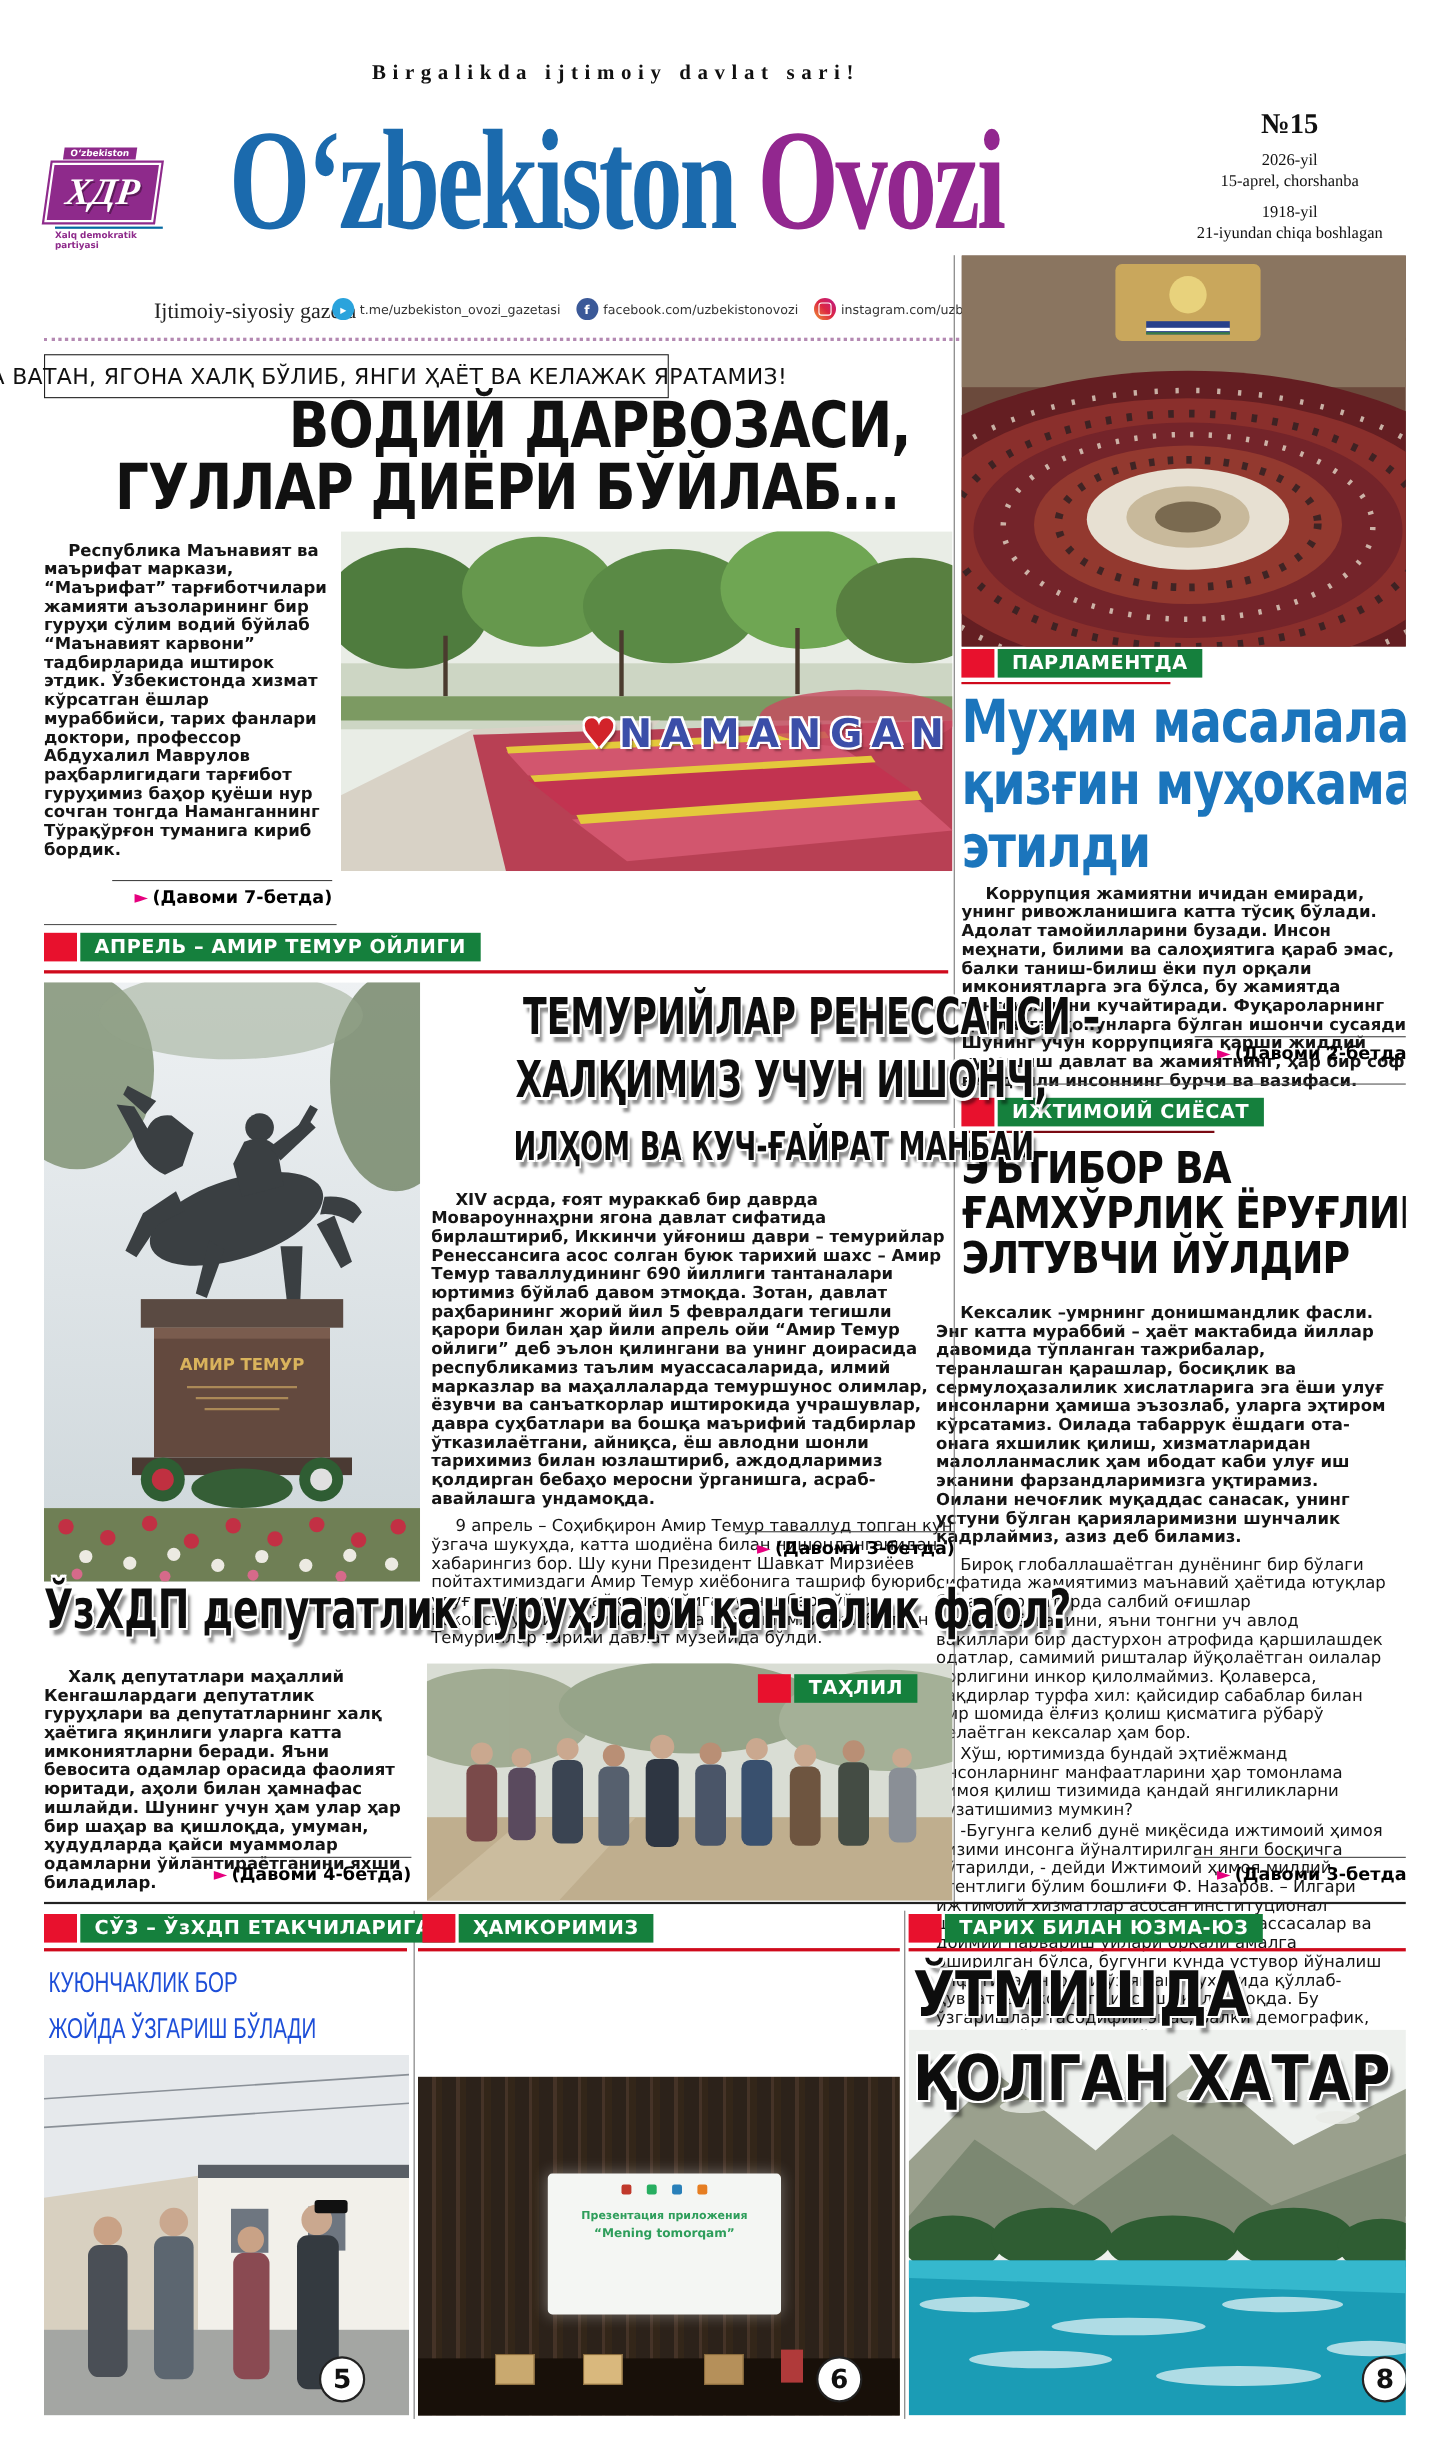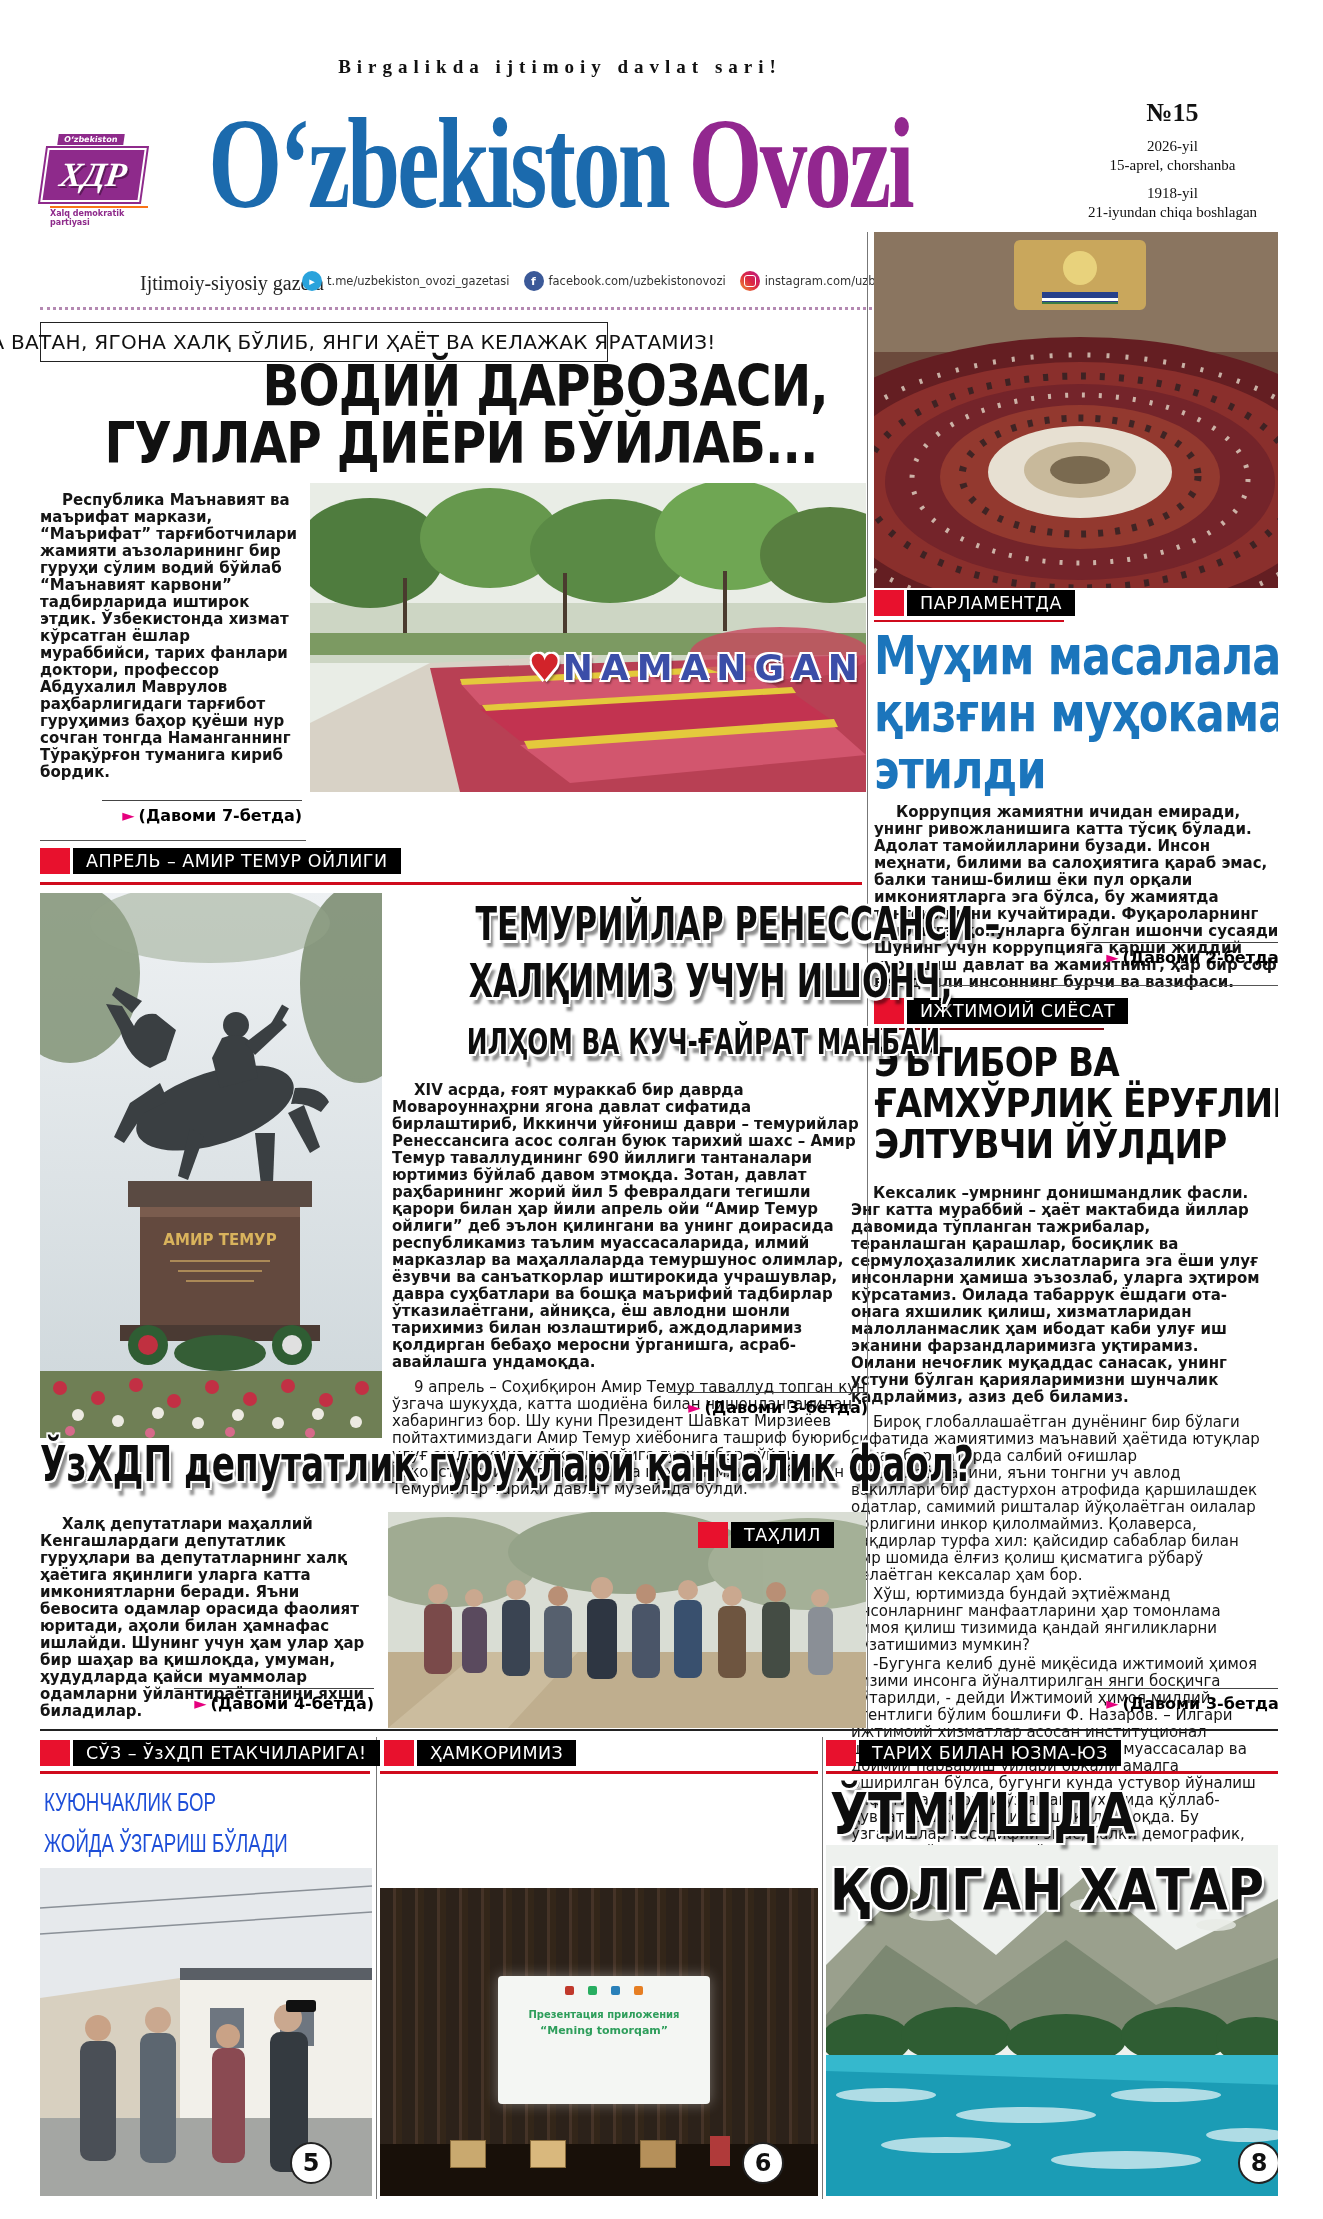--- a/index.html
+++ b/index.html
@@ -16,21 +16,21 @@
   .title .t1{color:#1b6aad}
   .title .t2{color:#92278f}
   .logo{left:40px;top:132px;width:108px;height:104px}
   .logo-top{position:absolute;left:18px;top:2px;background:#8e2a8b;color:#fff;font-size:8px;
     padding:1px 6px;transform:skewX(-8deg);font-weight:bold}
   .logo-main{position:absolute;left:4px;top:16px;background:#8e2a8b;color:#fff;border:2px solid #fff;
     box-shadow:0 0 0 2px #8e2a8b;padding:6px 14px;font-family:"Liberation Serif",serif;
     font-style:italic;font-weight:bold;font-size:34px;transform:skewX(-8deg);
     text-shadow:2px 2px 0 #5d1b5a}
   .logo-bottom{position:absolute;left:10px;top:74px;color:#8e2a8b;font-size:8px;font-weight:bold;
-    border-top:2px solid #f97316;padding-top:1px}
+    border-top:2px solid #0369a1;padding-top:1px}
   .issue{left:1065px;top:98px;width:215px;text-align:center;font-family:"Liberation Serif",serif}
   .issue .no{font-size:26px;font-weight:bold}
   .issue .d{font-size:15px;line-height:19px}
   .issue .gap{height:9px}
   .subtitle{left:140px;top:272px;font-family:"Liberation Serif",serif;font-size:20px;color:#222}
   .social{left:302px;top:271px;width:870px;display:flex;align-items:center;gap:14px}
   .soc-item{display:flex;align-items:center;gap:5px;font-size:11.5px;color:#333;white-space:nowrap}
   .soc-ic{width:20px;height:20px;border-radius:50%;display:inline-flex;align-items:center;
     justify-content:center;color:#fff;font-size:11px;font-weight:bold;flex:0 0 auto}
   .ic-tg{background:#2aa3dc}.ic-fb{background:#3b5998}.ic-em{background:#8ecbe0;color:#fff}
@@ -41,21 +41,21 @@
   .ic-gl i:before{content:"";position:absolute;left:4px;top:-1px;width:2px;height:11px;border-left:1.2px solid #fff}
   .ic-gl i:after{content:"";position:absolute;left:-1px;top:4px;height:2px;width:11px;border-top:1.2px solid #fff}
   .dotline{left:40px;top:307px;width:1246px;border-top:3px dotted #b489b2}
 
   
   .banner{left:40px;top:322px;width:566px;height:38px;border:1px solid #222;
     display:flex;align-items:center;justify-content:center;font-size:20px;font-weight:500;
     letter-spacing:.3px;white-space:nowrap;color:#111}
   .slabel{display:flex;gap:3px;height:26px}
   .slabel .sq{width:30px;background:#e8112d}
-  .slabel .bx{background:#000000;color:#fff;font-weight:normal;font-size:17.5px;line-height:26px;
+  .slabel .bx{background:#15803d;color:#fff;font-weight:bold;font-size:17.5px;line-height:26px;
     padding:0 13px;letter-spacing:.5px;white-space:nowrap}
   .redline{height:3px;background:#cf0a1c}
   .vline{width:1px;background:#777}
   .hline{height:1px;background:#555}
   .body-t{font-size:15px;line-height:17px;color:#151515;text-align:left}
   .body-t p{margin:0 0 8px;text-indent:22px}
   .b700{font-weight:bold}
   .cont{text-align:right;font-size:16px;font-weight:bold;color:#000}
   .cont .ln{width:200px;border-top:1.5px solid #444;margin:0 0 5px auto}
   .cont .ar{color:#e6007e;margin-right:4px}

